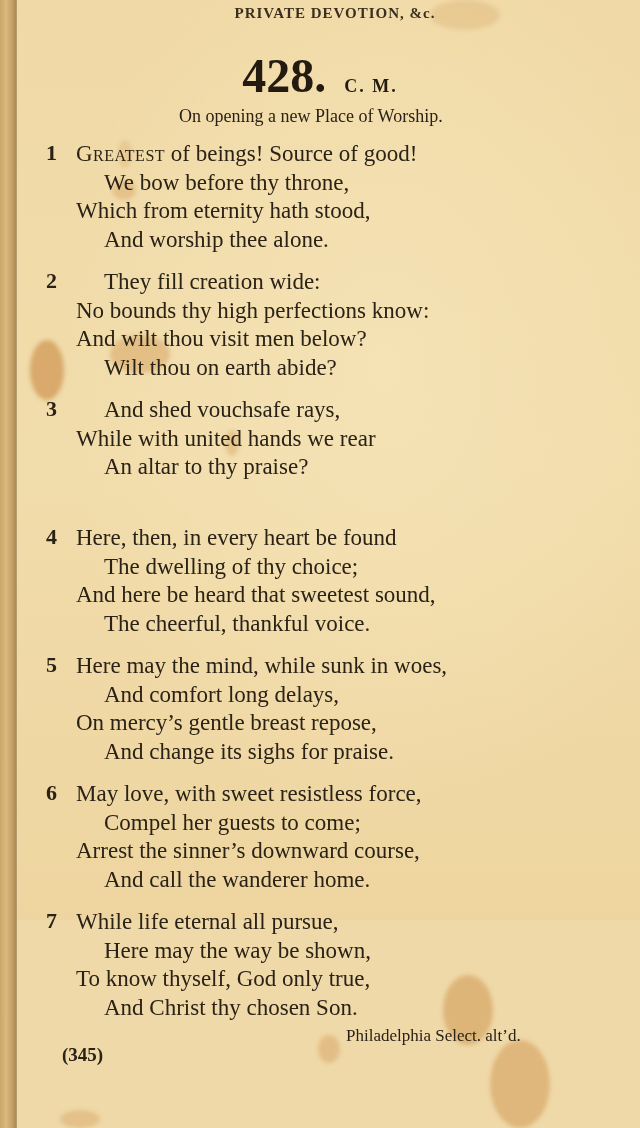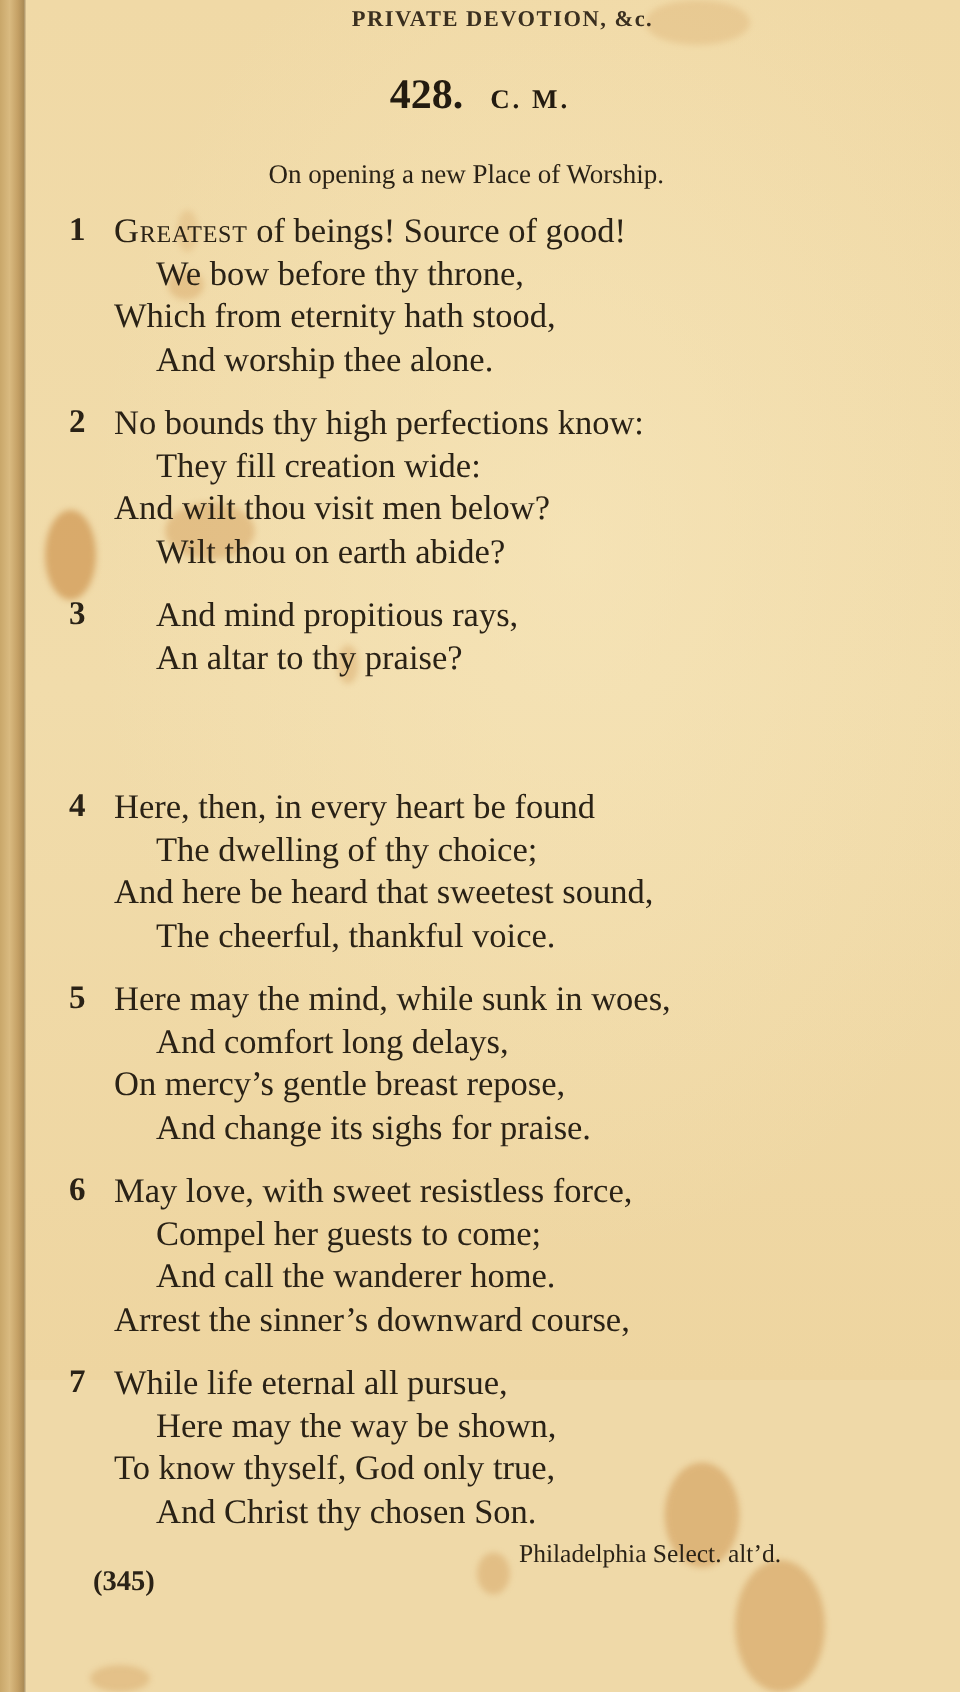--- a/index.html
+++ b/index.html
@@ -54,21 +54,21 @@
       color: #3a2f1f;
     }
     .header-running .text { padding-left: 30px; }
     .hymn-title {
       position: absolute;
       top: 48px;
       left: 0; width: 640px;
       text-align: center;
     }
     .hymn-number {
-      font-size: 28px;
+      font-size: 48px;
       font-weight: bold;
       color: #231b10;
     }
     .hymn-meter {
       font-size: 18px;
       font-weight: bold;
       margin-left: 14px;
       letter-spacing: 2px;
       color: #231b10;
     }
@@ -159,29 +159,30 @@
     <div class="stanza">
       <span class="verse-num">1</span>
       <div class="line l1"><span class="smallcaps">Greatest</span><span> of beings! Source of good!</span></div>
       <div class="line l2">We bow before thy throne,</div>
       <div class="line l3">Which from eternity hath stood,</div>
       <div class="line l4">And worship thee alone.</div>
     </div>
 
     <div class="stanza">
       <span class="verse-num">2</span>
+      <div class="line l2">They fill creation wide:</div>
       <div class="line l1">No bounds thy high perfections know:</div>
-      <div class="line l2">They fill creation wide:</div>
       <div class="line l3">And wilt thou visit men below?</div>
       <div class="line l4">Wilt thou on earth abide?</div>
     </div>
 
     <div class="stanza">
       <span class="verse-num">3</span>
-      <div class="line l2">And mind propitious rays,</div>
+      <div class="line l2">And shed vouchsafe rays,</div>
+      <div class="line l3">While with united hands we rear</div>
       <div class="line l4">An altar to thy praise?</div>
     </div>
 
     <div class="stanza">
       <span class="verse-num">4</span>
       <div class="line l1">Here, then, in every heart be found</div>
       <div class="line l2">The dwelling of thy choice;</div>
       <div class="line l3">And here be heard that sweetest sound,</div>
       <div class="line l4">The cheerful, thankful voice.</div>
     </div>
@@ -191,22 +192,22 @@
       <div class="line l1">Here may the mind, while sunk in woes,</div>
       <div class="line l2">And comfort long delays,</div>
       <div class="line l3">On mercy’s gentle breast repose,</div>
       <div class="line l4">And change its sighs for praise.</div>
     </div>
 
     <div class="stanza">
       <span class="verse-num">6</span>
       <div class="line l1">May love, with sweet resistless force,</div>
       <div class="line l2">Compel her guests to come;</div>
+      <div class="line l3">Arrest the sinner’s downward course,</div>
       <div class="line l4">And call the wanderer home.</div>
-      <div class="line l3">Arrest the sinner’s downward course,</div>
     </div>
 
     <div class="stanza">
       <span class="verse-num">7</span>
       <div class="line l1">While life eternal all pursue,</div>
       <div class="line l2">Here may the way be shown,</div>
       <div class="line l3">To know thyself, God only true,</div>
       <div class="line l4">And Christ thy chosen Son.</div>
     </div>
   </div>

